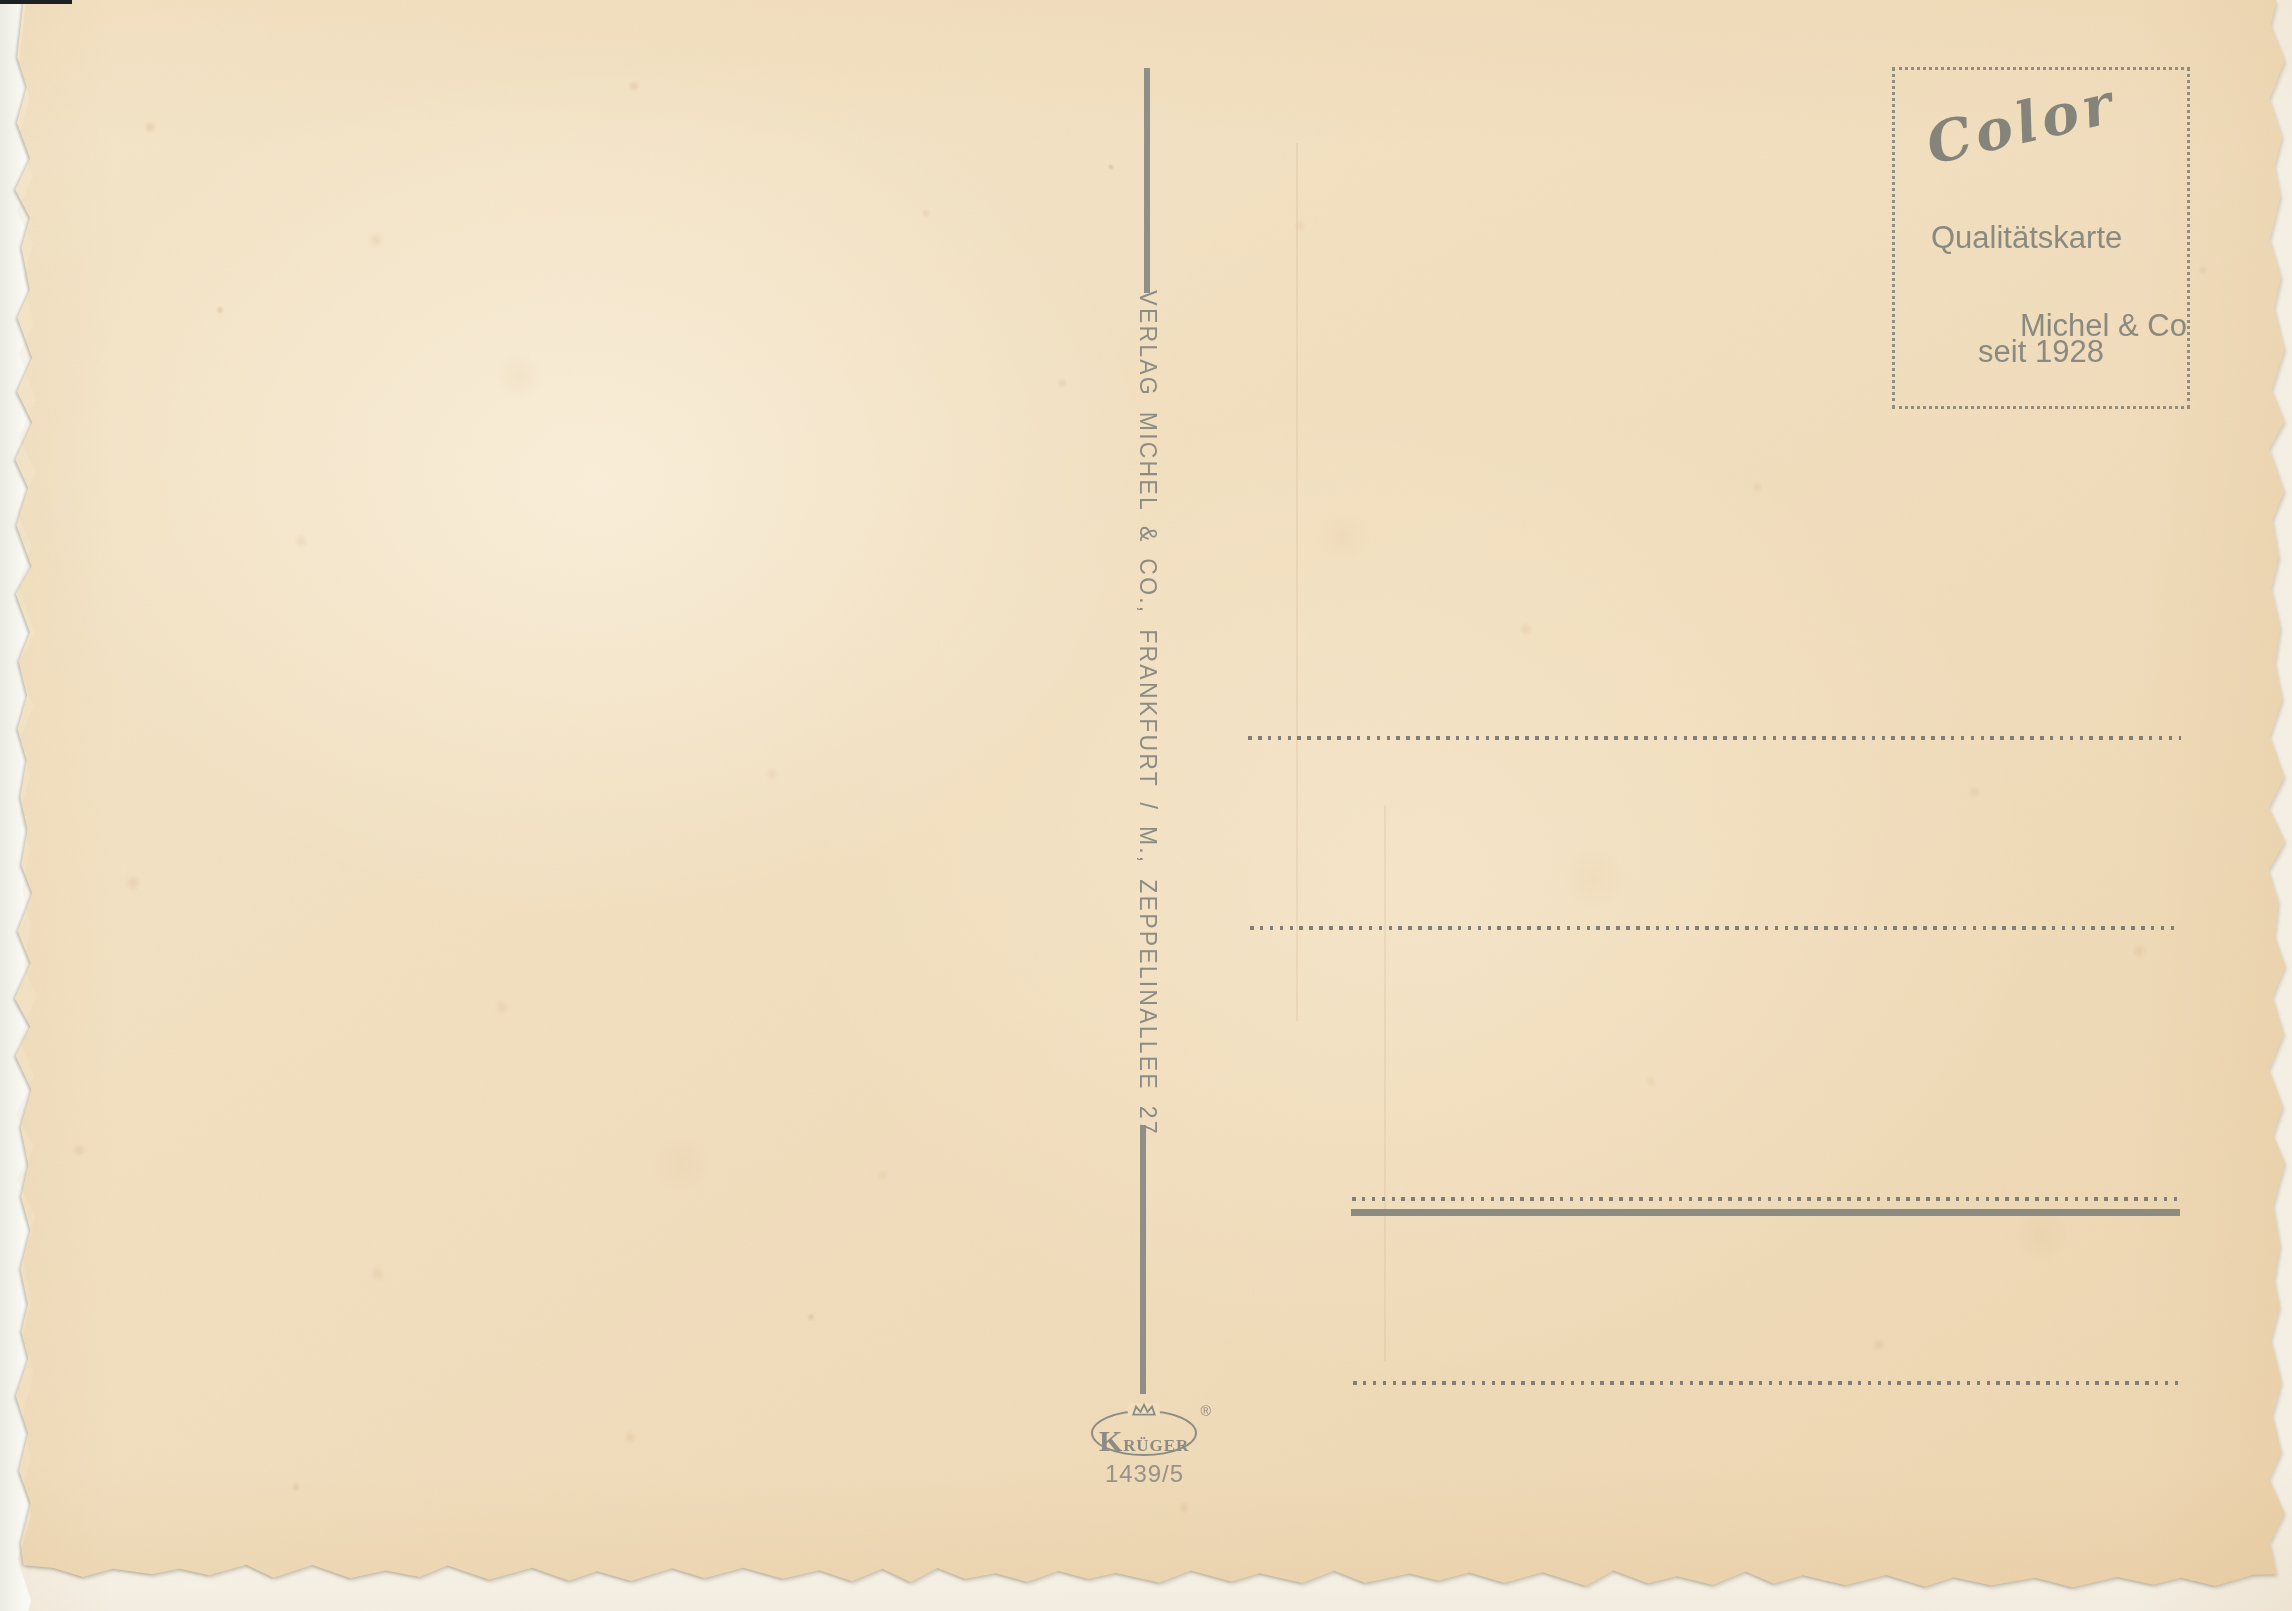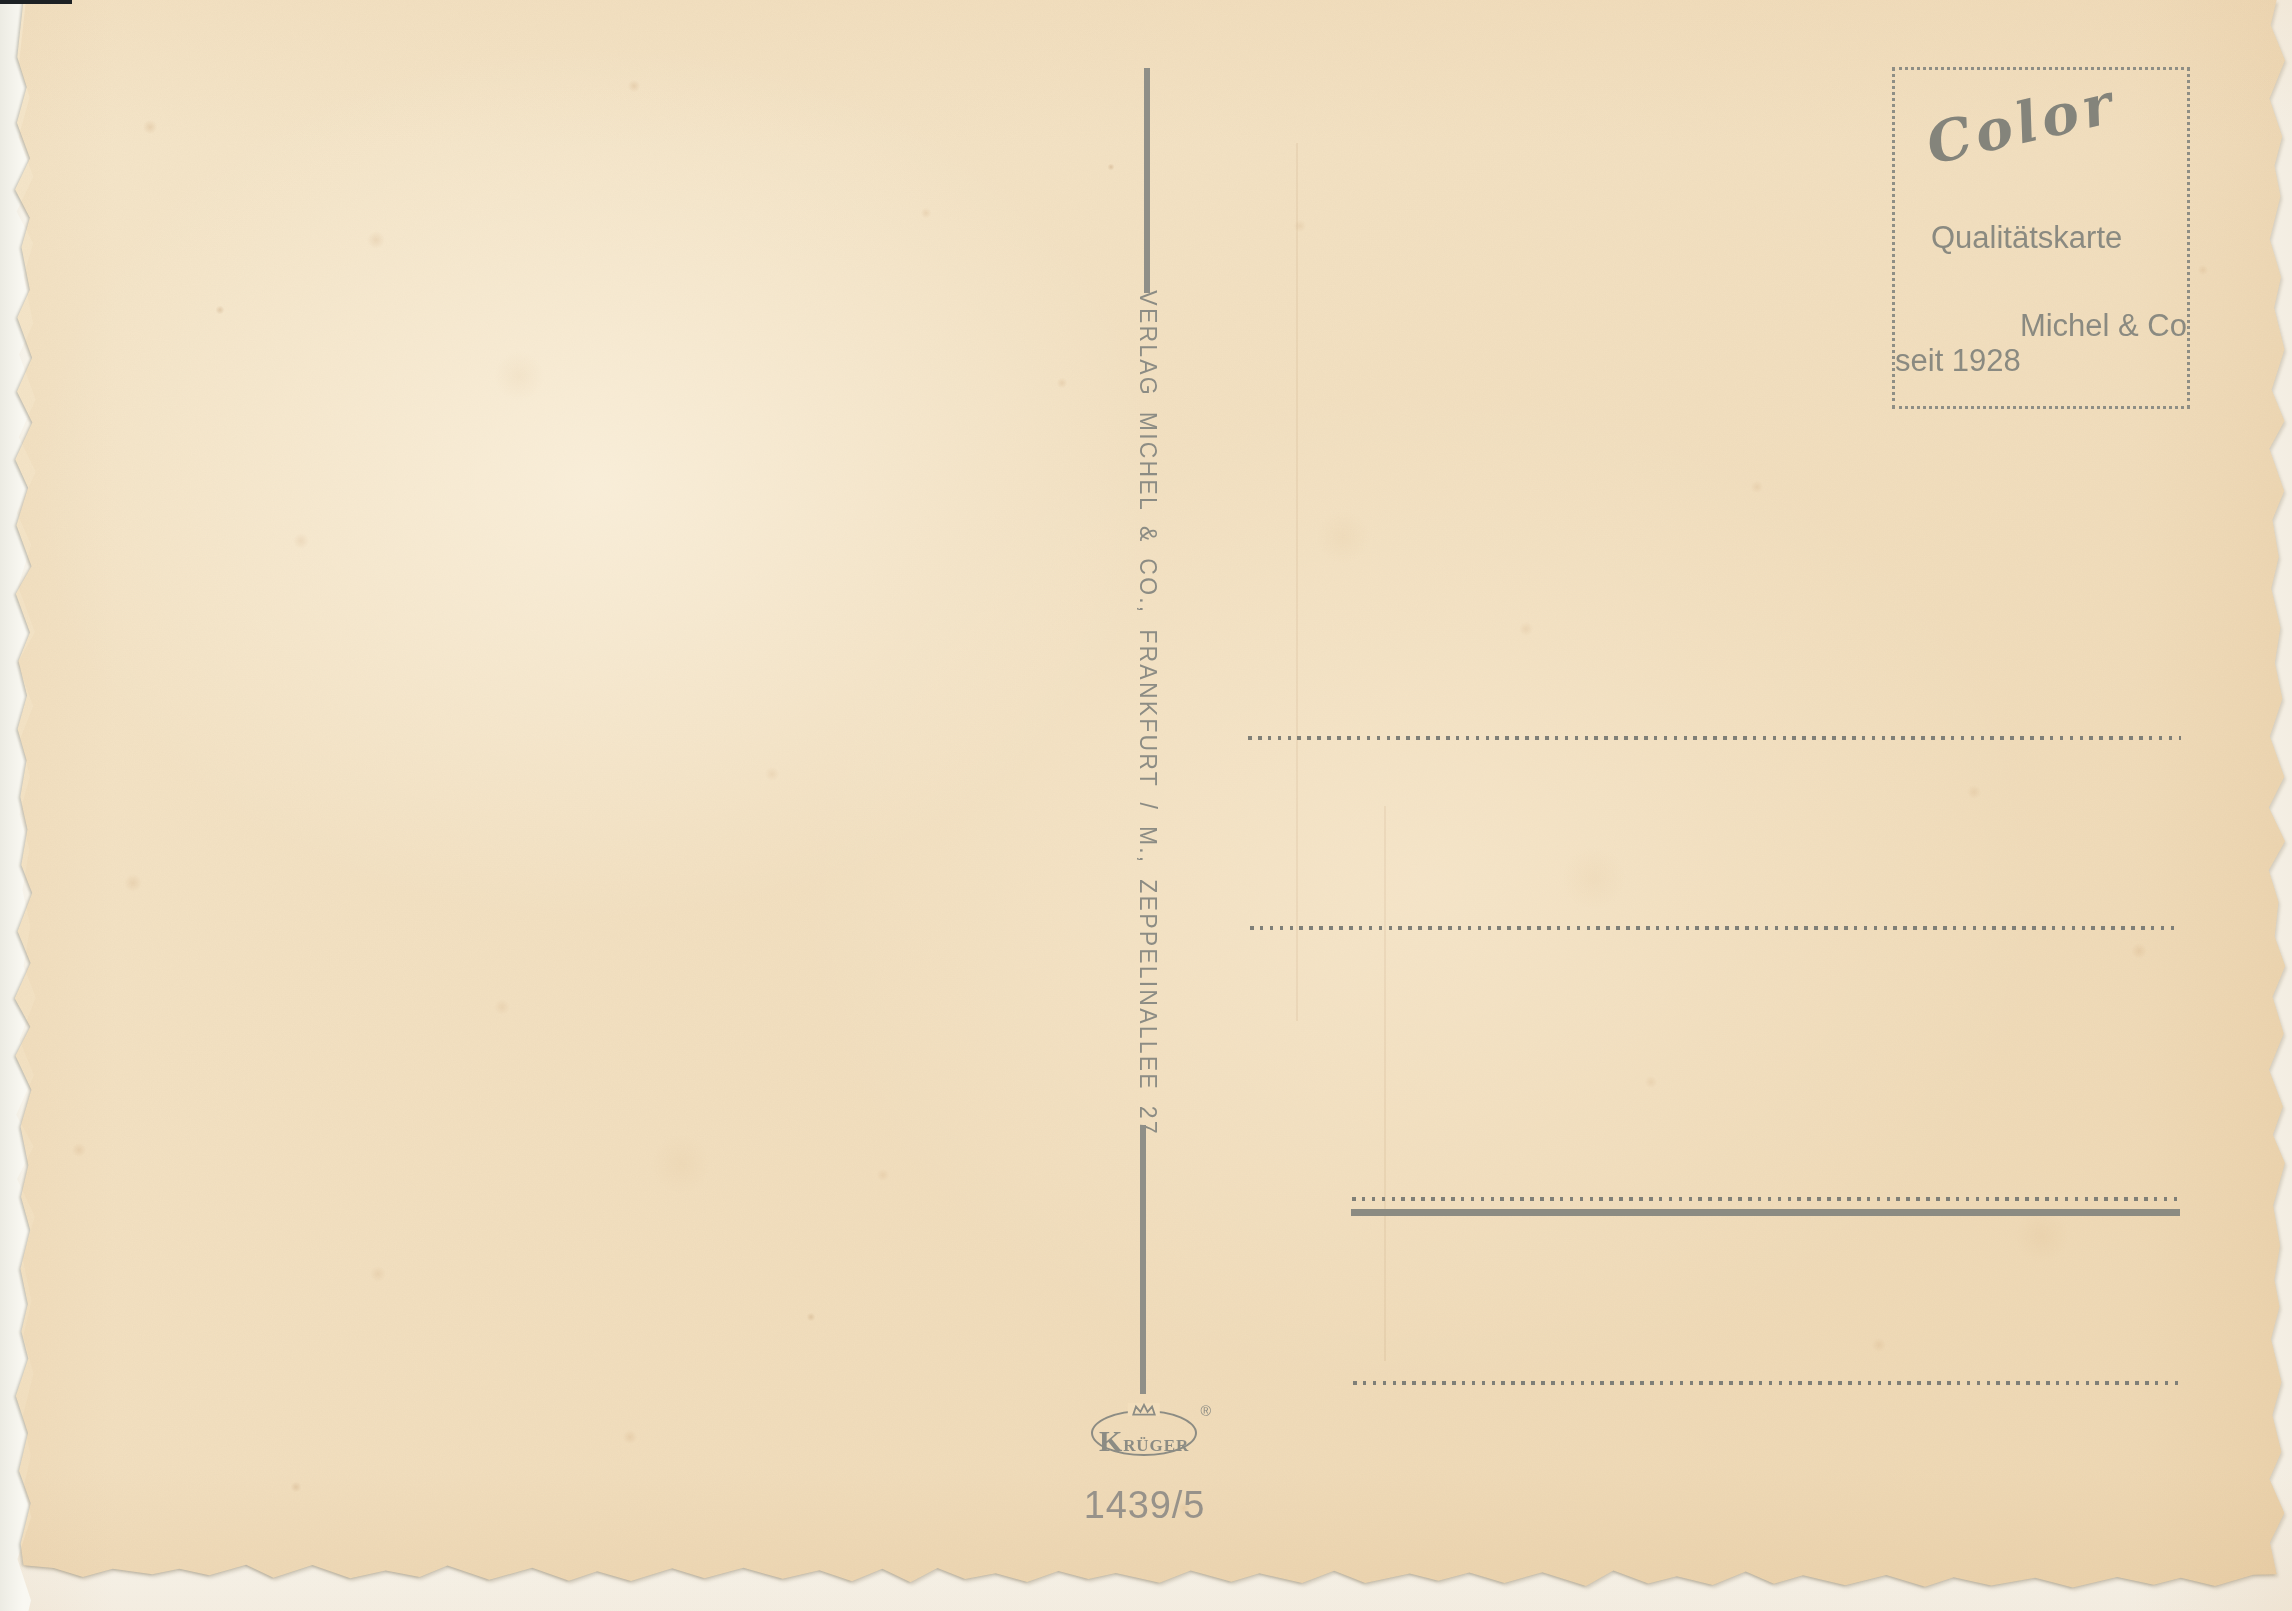--- a/index.html
+++ b/index.html
@@ -58,38 +58,38 @@
   .seg-bottom{left:1140px;top:1125px;width:6.3px;height:269px;}
   .publisher{position:absolute;left:1147px;top:713px;transform:translate(-50%,-50%) rotate(90deg);
     white-space:nowrap;font-size:23px;letter-spacing:2.2px;word-spacing:6.3px;color:#8c8c84;}
 
   .stampbox{position:absolute;left:1892px;top:67px;width:292px;height:336px;border:3.6px dotted #8e8e85;}
   .brand{position:absolute;left:30px;top:19.7px;font-family:"DejaVu Serif",serif;font-style:italic;font-weight:bold;
     font-size:56px;letter-spacing:4.5px;color:#84847b;transform:rotate(-13deg);}
   .stamp-line{position:absolute;color:#8a8a81;font-size:31px;}
   .quality{left:36px;top:150px;}
   .maker{left:0;top:238px;width:100%;text-align:right;}
-  .since{left:0;top:273px;width:100%;}
+  .since{left:0;top:264px;width:100%;text-align:center;}
 
   .addr{position:absolute;height:3.6px;
     background:repeating-linear-gradient(90deg,#7f7f77 0 3.6px,rgba(127,127,119,0) 3.6px 9.9px);}
   .dot1{left:1248px;top:736px;width:933px;}
   .dot2{left:1250px;top:926px;width:930px;}
   .dot3{left:1352px;top:1197px;width:826px;}
   .addr-solid{position:absolute;left:1351px;top:1209px;width:829px;height:7.2px;background:#8b8b82;}
   .dot4{left:1353px;top:1381px;width:829px;}
 
   .logo{position:absolute;left:1091px;top:1410px;width:102px;height:42px;border:2.7px solid #8c8c84;border-radius:50%;}
   .logo-name{display:block;width:100%;text-align:center;line-height:42px;font-family:"Liberation Serif",serif;
     font-variant:small-caps;font-weight:600;font-size:24px;letter-spacing:0.9px;color:#8c8c84;margin-top:8px;}
   .logo-name::first-letter{font-size:30px;}
   .crown{position:absolute;top:-9px;left:50%;transform:translateX(-50%);background:#f2debc;padding:0 2.7px;}
   .reg{position:absolute;right:-16px;top:-9px;font-size:14.3px;color:#8c8c84;}
   .cardnum{position:absolute;left:1055px;top:1460px;width:179px;text-align:center;
-    font-size:38px;letter-spacing:0.9px;color:#97928a;margin-top:24px;}
+    font-size:24px;letter-spacing:0.9px;color:#97928a;}
 
   .topleft-sliver{position:absolute;left:0;top:0;width:72px;height:3.6px;background:#1d2124;}
 </style>
 </head>
 <body>
 
 <div class="scene">
 
   <svg class="card-svg" viewBox="0 0 2560 1799">
     <defs>

